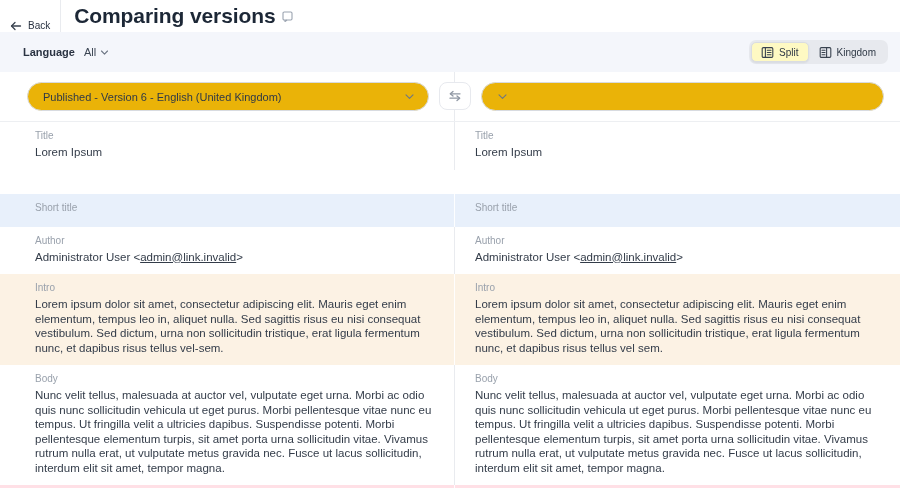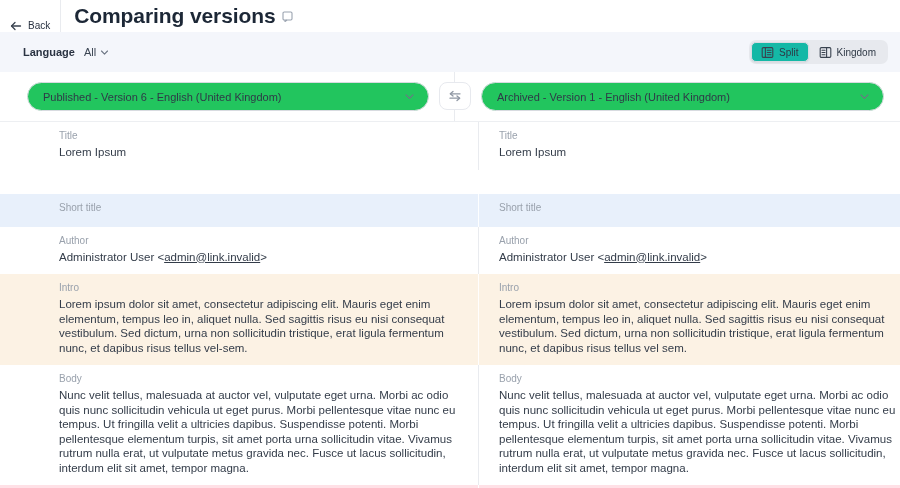--- a/index.html
+++ b/index.html
@@ -43,50 +43,50 @@
 
   .view-toggle {
     display: flex; align-items: center; background: #e7e9ee; border-radius: 7px;
     padding: 2px; height: 24px;
   }
   .toggle-seg {
     display: flex; align-items: center; gap: 5px; height: 20px; padding: 0 9px;
     border-radius: 5px; font-size: 10px; color: #2e3845; cursor: pointer;
     background: transparent; border: 1px solid transparent; font-family: inherit;
   }
-  .toggle-seg.active { background: #14b8a6; border-color: #d9dce2; box-shadow: 0 1px 2px rgba(30,40,60,.08); }
+  .toggle-seg.active { background: #fef9c3; border-color: #d9dce2; box-shadow: 0 1px 2px rgba(30,40,60,.08); }
   .toggle-icon { width: 13px; height: 13px; display: block; }
 
   
   .selector-row {
     position: relative; height: 49px; flex: 0 0 auto; background: #fff;
     display: grid; grid-template-columns: 455px 445px; align-items: center;
   }
   .selector-cell-left { border-right: 1px solid #e9ebef; height: 100%; display: flex; align-items: center; }
   .selector-cell-right { height: 100%; display: flex; align-items: center; }
   .version-dropdown {
-    height: 29px; border: 1px solid #d8dbe0; border-radius: 15px; background: #22c55e;
+    height: 29px; border: 1px solid #d8dbe0; border-radius: 15px; background: #eab308;
     display: flex; align-items: center; justify-content: space-between;
     padding: 0 13px 0 15px; cursor: pointer; font-family: inherit; width: 100%;
   }
   .selector-cell-left .version-dropdown { margin: 0 25px 0 27px; width: auto; flex: 1; }
   .selector-cell-right .version-dropdown { margin: 0 16px 0 26px; width: auto; flex: 1; }
   .version-dropdown-label { font-size: 11px; color: #2f3947; }
   .caret-mid { width: 11px; height: 11px; display: block; }
   .swap-btn {
     position: absolute; left: 455px; top: 10px; transform: translateX(-50%);
     width: 32px; height: 28px; background: #fff; border: 1px solid #e7e9ee;
     border-radius: 8px; display: flex; align-items: center; justify-content: center;
     cursor: pointer; z-index: 2;
   }
   .swap-icon { width: 14px; height: 12px; display: block; }
 
   
   .rows { flex: 1 1 auto; display: flex; flex-direction: column; border-top: 1px solid #edeff2; }
-  .row { display: grid; grid-template-columns: 455px 445px; padding-left: 24px; }
+  .row { display: grid; grid-template-columns: 455px 445px; }
   .cell { padding: 8px 20px 10px 20px; }
   .cell-left { padding-left: 35px; border-right: 1px solid #e9ebef; }
   .row--tinted .cell-left { border-right-color: rgba(255,255,255,0.9); }
   .cell-label { font-size: 10px; line-height: 11px; color: #99a1ac; margin-bottom: 4px; }
   .cell-value { font-size: 11.5px; line-height: 14.5px; color: #333c49; }
   .value-empty { font-style: italic; }
   .email-link { text-decoration: underline; }
   .bottom-stub { flex: 1 1 auto; display: grid; grid-template-columns: 455px 445px; }
   .bottom-stub .stub-left { border-right: 1px solid #e9ebef; }
 </style>
@@ -151,21 +151,20 @@
     <div class="selector-cell-left">
       <button class="version-dropdown">
         <span class="version-dropdown-label">Published - Version 6 - English (United Kingdom)</span>
         <svg class="caret-mid" viewBox="0 0 11 11" fill="none" stroke="#6d7684" stroke-width="1.1" stroke-linecap="round" stroke-linejoin="round">
           <path d="M2 3.8 L5.5 7.4 L9 3.8"></path>
         </svg>
       </button>
     </div>
     <div class="selector-cell-right">
       <button class="version-dropdown">
-        <span class="version-dropdown-label">Archived - Version 1 - English (United Kingdom)</span>
         <svg class="caret-mid" viewBox="0 0 11 11" fill="none" stroke="#6d7684" stroke-width="1.1" stroke-linecap="round" stroke-linejoin="round">
           <path d="M2 3.8 L5.5 7.4 L9 3.8"></path>
         </svg>
       </button>
     </div>
     <button class="swap-btn">
       <svg class="swap-icon" viewBox="0 0 14 12" fill="none" stroke="#8f97a3" stroke-width="1.3" stroke-linecap="round" stroke-linejoin="round">
         <path d="M12 3.8 H2.5"></path>
           <path d="M5 1.5 L2.3 3.8 L5 6"></path>
         <path d="M2 8.2 H11.5"></path>

